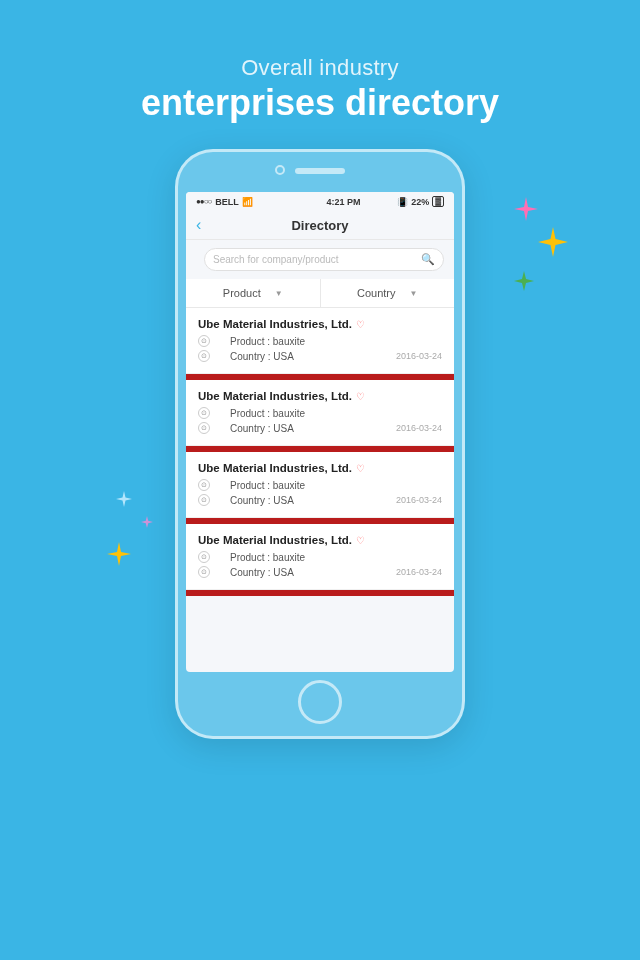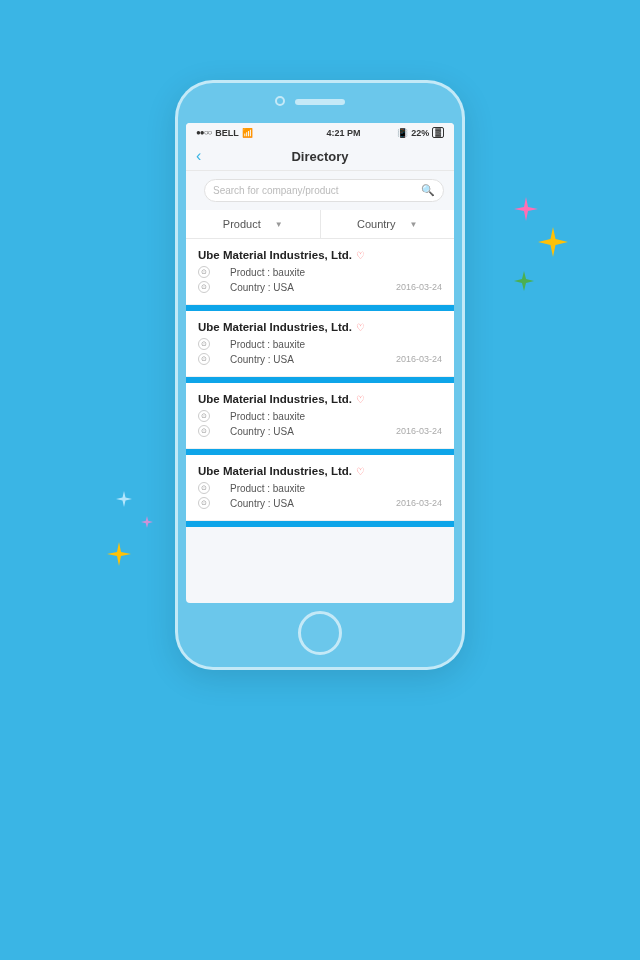--- a/index.html
+++ b/index.html
@@ -242,21 +242,21 @@
       color: #555;
       gap: 14px;
       cursor: pointer;
       border-right: 1px solid #e8e8e8;
     }
     .filter-btn:last-child { border-right: none; }
     .chevron { font-size: 8px; color: #999; }
 
     
     .list-content {
-      background: #0ea5e9;
+      background: #b91c1c;
       overflow-y: auto;
       flex: 1;
     }
     .list-item {
       background: #fff;
       margin-bottom: 6px;
       padding: 10px 12px 8px;
       border-bottom: 1px solid #f0f0f0;
     }
     .item-header {
@@ -330,20 +330,22 @@
     <path d="M7 1 L8.2 5.8 L13 7 L8.2 8.2 L7 13 L5.8 8.2 L1 7 L5.8 5.8 Z" fill="#ce93d8"></path>
   </svg>
 </span>
 <span class="sparkle sparkle-yellow2">
   <svg width="28" height="28" viewBox="0 0 28 28" fill="none">
     <path d="M14 2 L16 12 L26 14 L16 16 L14 26 L12 16 L2 14 L12 12 Z" fill="#ffc107"></path>
   </svg>
 </span>
 
 <div class="header-section">
+  <div class="header-subtitle">Overall industry</div>
+  <div class="header-title">enterprises directory</div>
 </div>
 
 <div class="phone-wrapper">
   <div class="phone-frame">
 
     <div class="side-btn-left"></div>
     <div class="side-btn-left2"></div>
     <div class="side-btn-right"></div>
 
     <div class="phone-speaker"></div>

